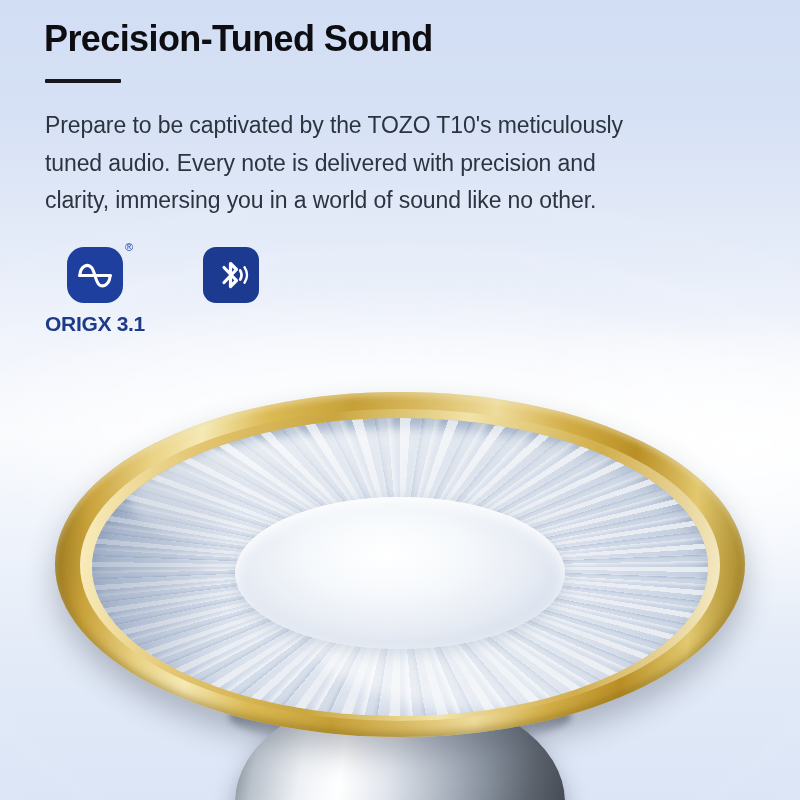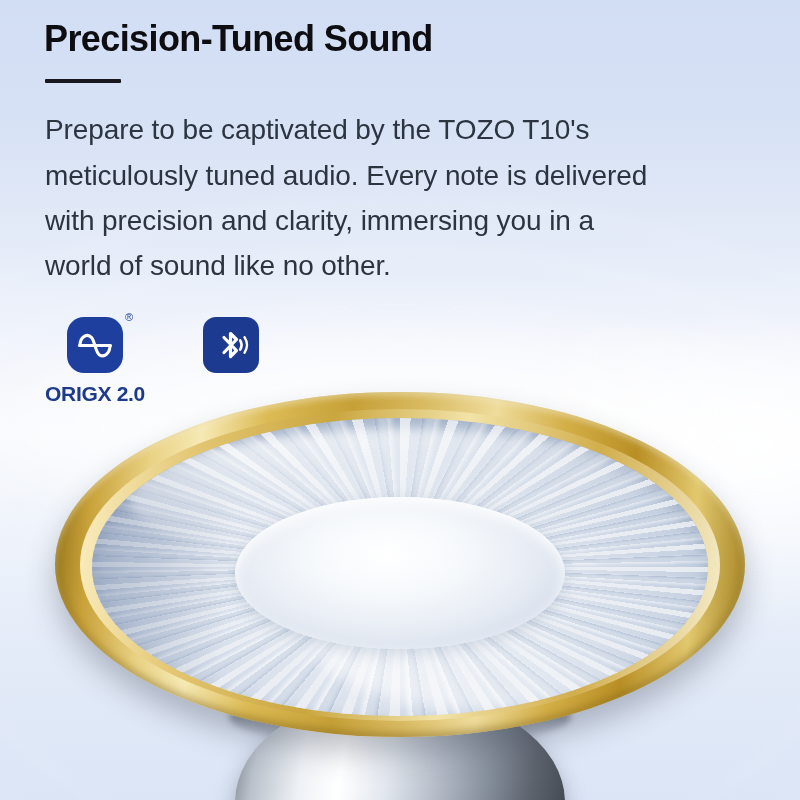--- a/index.html
+++ b/index.html
@@ -79,21 +79,21 @@
   .rule {
     margin:20px 0 0 45px;
     width:76px; height:4px;
     background:#17171d;
     border-radius:1px;
   }
 
   .body-copy {
     margin:24px 0 0 45px;
     width:610px;
-    font-size:28px;
+    font-size:23px;
     line-height:1.62;
     color:#2c3440;
     letter-spacing:-.1px;
   }
 
   
   .badges {
     display:flex;
     align-items:flex-start;
     margin:28px 0 0 45px;
@@ -327,21 +327,21 @@
       <div class="badge">
         <div class="badge-icon-wrap">
           <div class="sq sq-origx">
             <svg width="44" height="44" viewBox="0 0 44 44" aria-hidden="true">
               <path d="M7 22.5 C7 13.5 14.5 10 18.5 14.5 C22 18.5 22.5 29.5 26.5 32 C31.5 35 37 30 37 22.5" fill="none" stroke="#ffffff" stroke-width="3.1" stroke-linecap="round" stroke-linejoin="round"></path>
               <path d="M6.5 22.5 L37.5 22.5" fill="none" stroke="#ffffff" stroke-width="3.0" stroke-linecap="round"></path>
             </svg>
           </div>
           <span class="reg-mark">®</span>
         </div>
-        <div class="badge-label">ORIGX 2.0</div>
+        <div class="badge-label">ORIGX 3.1</div>
       </div>
 
       <div class="badge">
         <div class="badge-icon-wrap">
           <div class="sq sq-bt">
             <svg width="40" height="40" viewBox="0 0 40 40" aria-hidden="true">
               <path d="M13 12.5 L25.5 25.5 L19.5 31.5 L19.5 8.5 L25.5 14.5 L13 27.5" fill="none" stroke="#ffffff" stroke-width="3.2" stroke-linecap="round" stroke-linejoin="round"></path>
               <path d="M29.2 15.5 A8.6 8.6 0 0 1 29.2 24.5" fill="none" stroke="#ffffff" stroke-width="2.7" stroke-linecap="round"></path>
               <path d="M33.6 12.4 A13.6 13.6 0 0 1 33.6 27.6" fill="none" stroke="#ffffff" stroke-width="2.5" stroke-linecap="round"></path>
             </svg>

